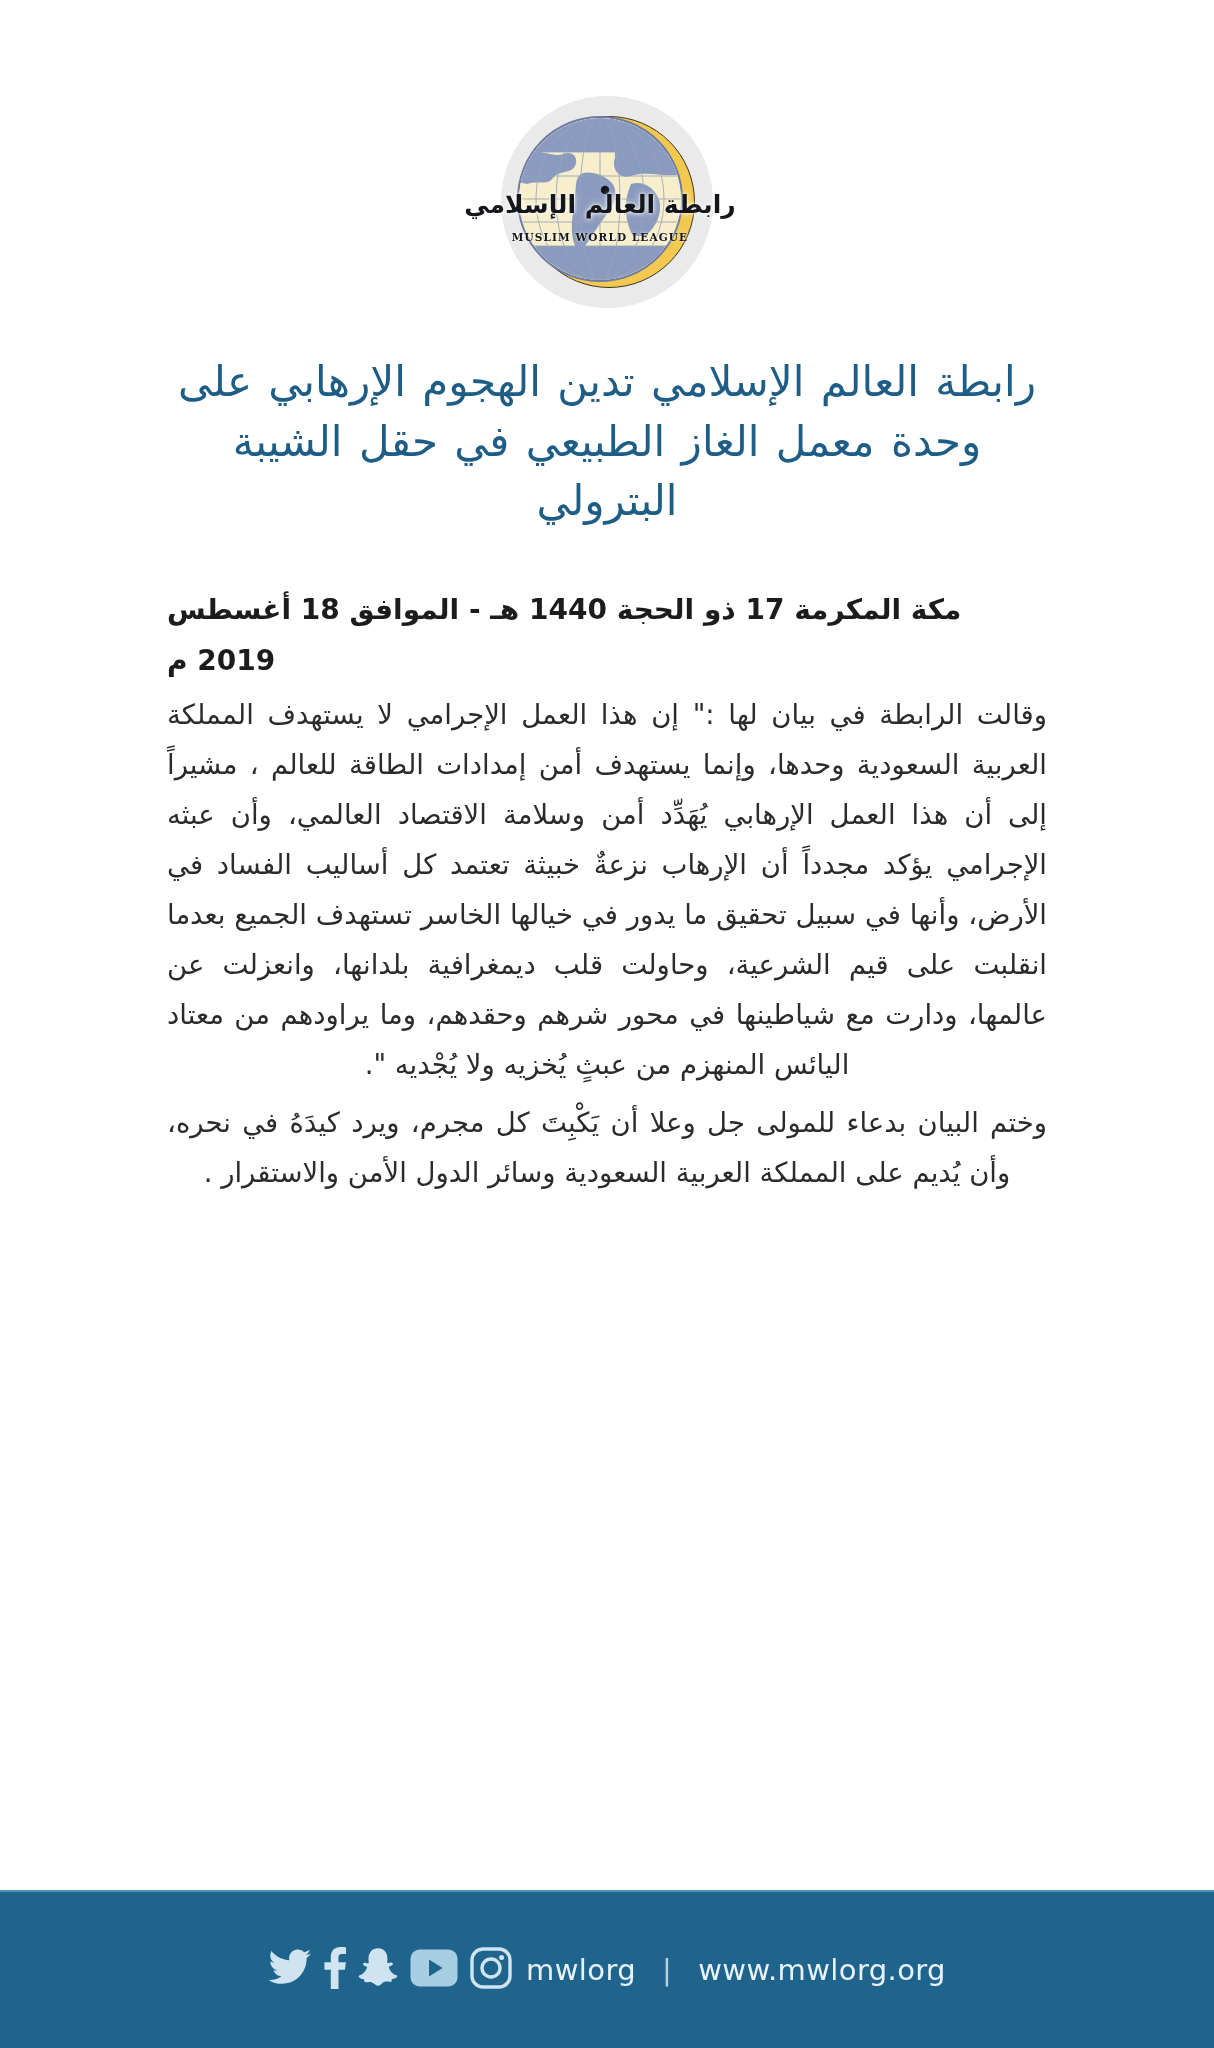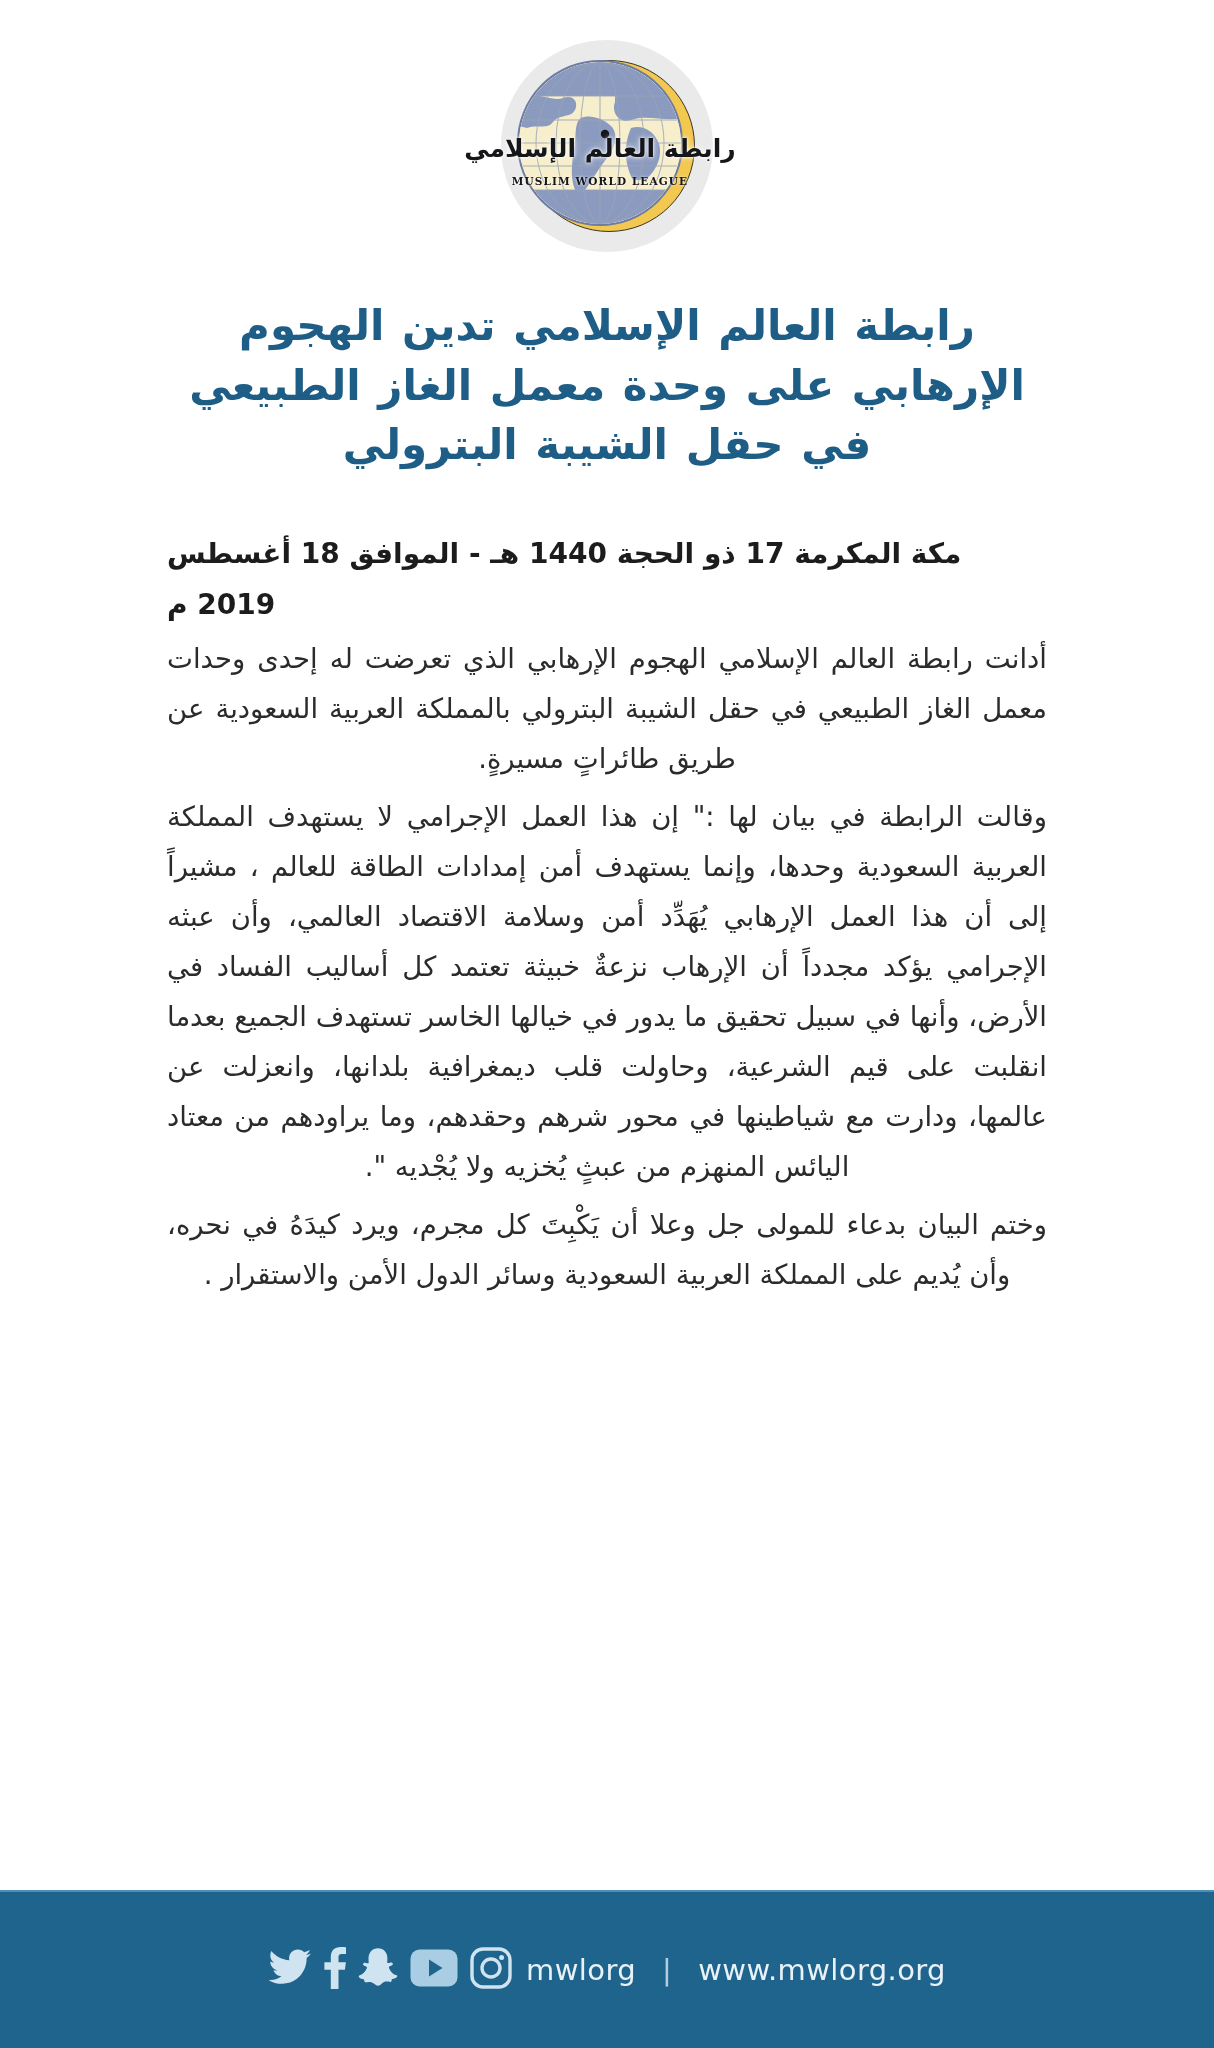--- a/index.html
+++ b/index.html
@@ -20,21 +20,21 @@
     height: 2048px;
     position: relative;
     background: #ffffff;
     display: flex;
     flex-direction: column;
   }
 
   
   .logo-area {
     width: 100%;
-    padding-top: 40px;
+    padding-top: 96px;
     display: flex;
     justify-content: center;
     align-items: flex-start;
     box-sizing: border-box;
   }
   .logo-wrap {
     width: 212px;
     height: 212px;
     position: relative;
   }
@@ -96,21 +96,21 @@
     white-space: nowrap;
     text-shadow: 0 0 3px rgba(255,255,255,.95);
   }
 
   
   .headline {
     margin: 44px auto 0 auto;
     width: 880px;
     text-align: center;
     color: #1e5d85;
-    font-weight: 700;
+    font-weight: 400;
     font-size: 42px;
     line-height: 1.42;
     direction: rtl;
     letter-spacing: 0px;
     word-spacing: 3px;
   }
 
   
   .body-area {
     width: 880px;
@@ -227,21 +227,20 @@
   </div>
 
   <h1 class="headline">
     <span>رابطة العالم الإسلامي تدين الهجوم الإرهابي</span>
     <span>على وحدة معمل الغاز الطبيعي في حقل</span>
     <span>الشيبة البترولي</span>
   </h1>
 
   <div class="body-area">
     <div class="dateline">مكة المكرمة 17 ذو الحجة 1440 هـ  - الموافق 18 أغسطس 2019 م</div>
-    <p class="para">أدانت رابطة العالم الإسلامي الهجوم الإرهابي الذي تعرضت له إحدى وحدات معمل الغاز الطبيعي في حقل الشيبة البترولي بالمملكة العربية السعودية عن طريق طائراتٍ مسيرةٍ.</p>
     <p class="para">وقالت الرابطة في بيان لها :" إن هذا العمل الإجرامي لا يستهدف المملكة العربية السعودية وحدها، وإنما يستهدف أمن إمدادات الطاقة للعالم ، مشيراً إلى أن هذا العمل الإرهابي يُهَدِّد أمن وسلامة الاقتصاد العالمي، وأن عبثه الإجرامي يؤكد مجدداً أن الإرهاب نزعةٌ خبيثة تعتمد كل أساليب الفساد في الأرض، وأنها في سبيل تحقيق ما يدور في خيالها الخاسر تستهدف الجميع بعدما انقلبت على قيم الشرعية، وحاولت قلب ديمغرافية بلدانها، وانعزلت عن عالمها، ودارت مع شياطينها في محور شرهم وحقدهم، وما يراودهم من معتاد اليائس المنهزم من عبثٍ يُخزيه ولا يُجْديه ".</p>
     <p class="para">وختم البيان بدعاء للمولى جل وعلا أن يَكْبِتَ كل مجرم، ويرد كيدَهُ في نحره، وأن يُديم على المملكة العربية السعودية وسائر الدول الأمن والاستقرار .</p>
   </div>
 
   <div class="spacer"></div>
 
   <div class="footer">
     <div class="footer-inner">
       <div class="social-row">
 

